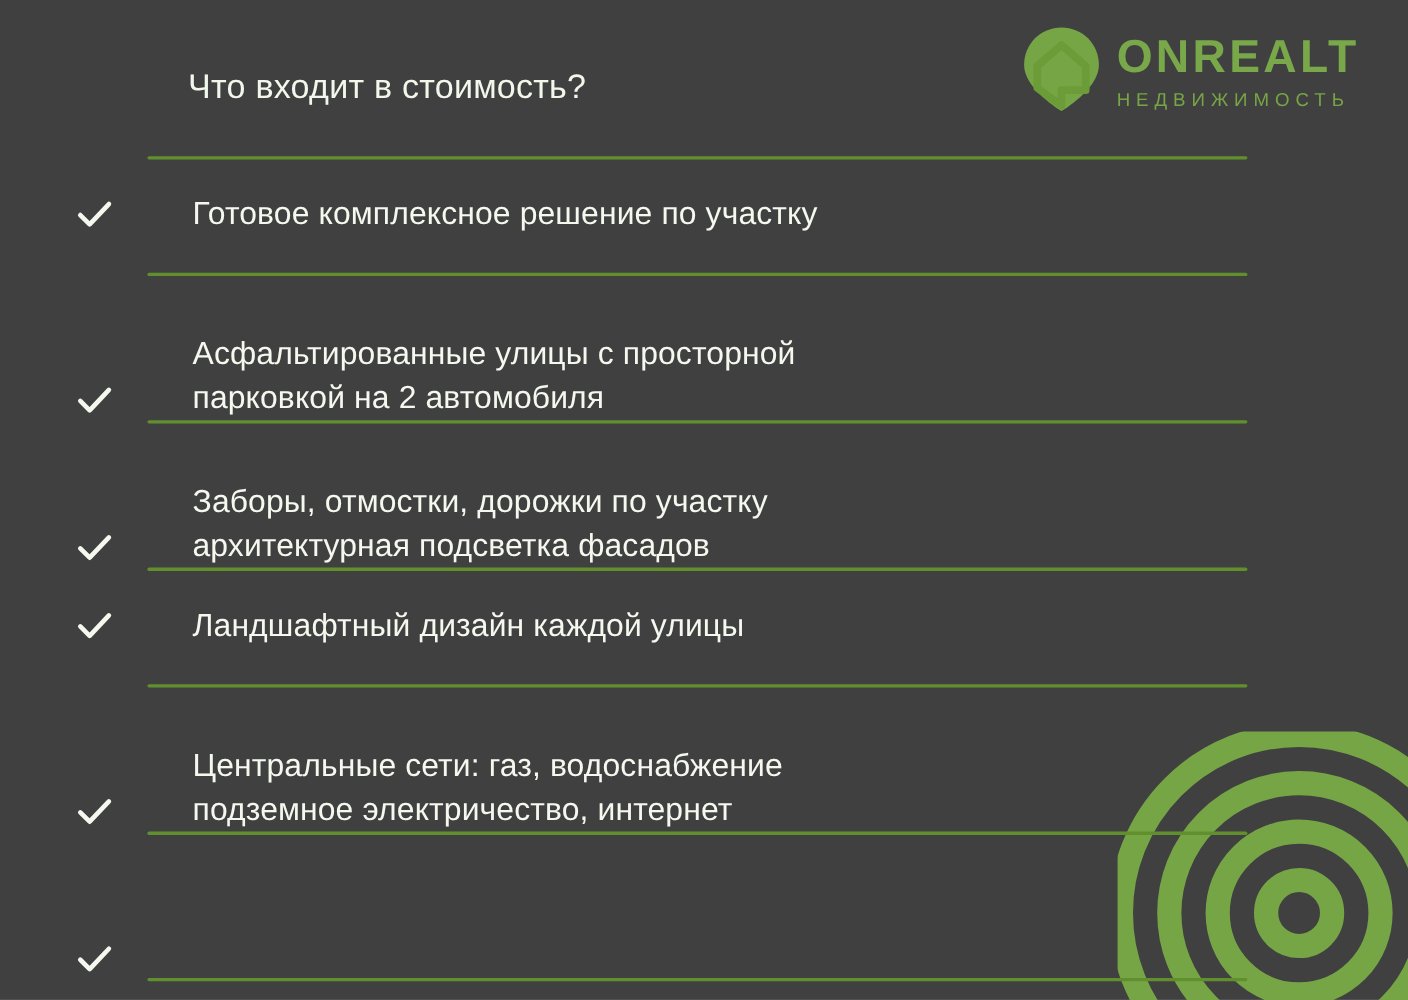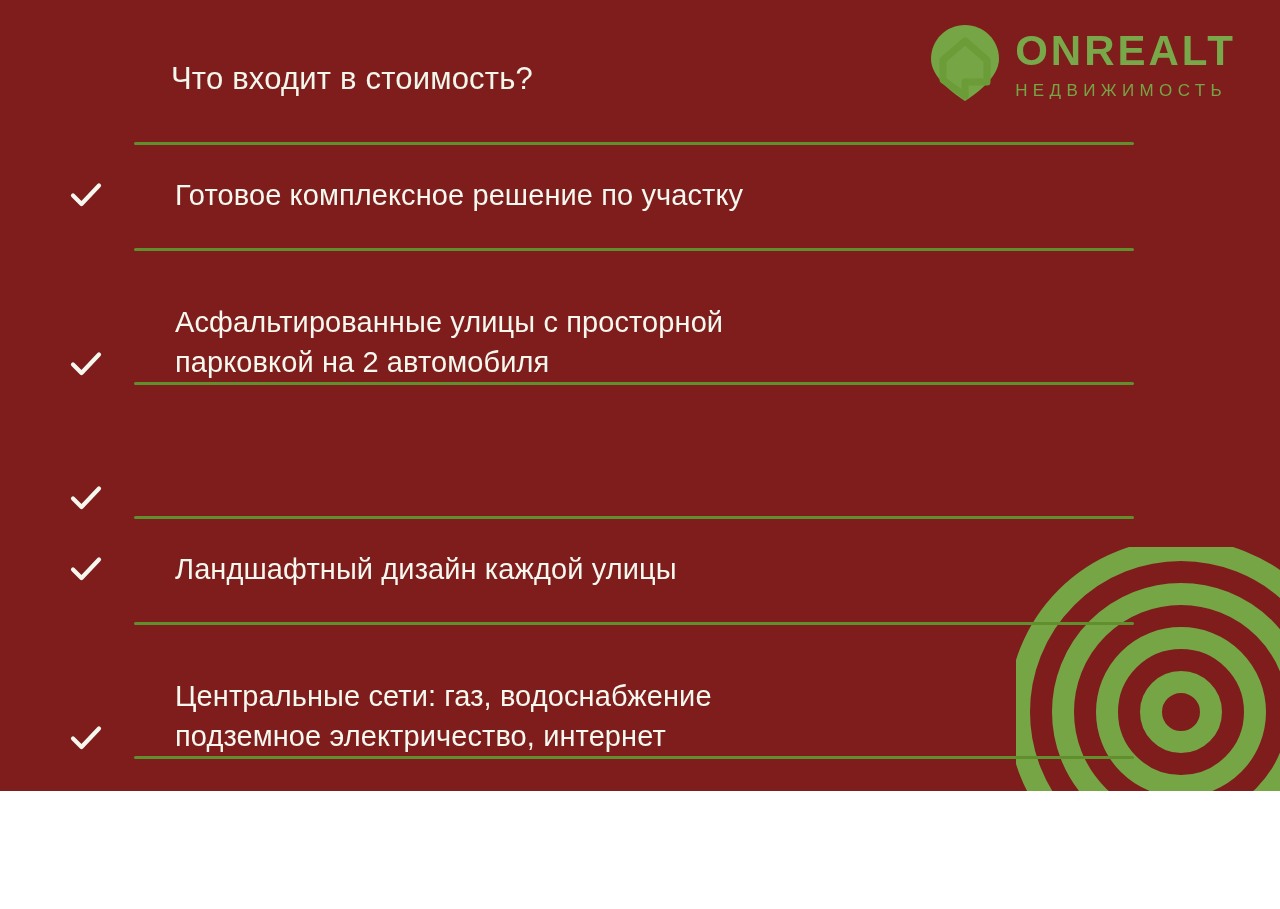--- a/index.html
+++ b/index.html
@@ -10,22 +10,22 @@
   body {
     width: 1280px;
     height: 909px;
     overflow: hidden;
     font-family: "Liberation Sans", "DejaVu Sans", sans-serif;
   }
 
   #card {
     position: relative;
     width: 1280px;
-    height: 791px;
-    background: #7f1d1d;
+    height: 909px;
+    background: #404040;
     overflow: hidden;
     box-sizing: border-box;
   }
 
   
   .wm-logo {
     position: absolute;
     top: 24px;
     right: 44px;
     display: flex;
@@ -192,20 +192,22 @@
           <path d="M5 18.5 L13.5 27 L31 8.5" fill="none" stroke="#f4f8ee" stroke-width="4.2" stroke-linecap="round" stroke-linejoin="round"></path>
         </svg>
         <div class="row-text">Асфальтированные улицы с просторной
 парковкой на 2 автомобиля</div>
       </li>
 
       <li class="row two-line">
         <svg class="check" viewBox="0 0 36 36" aria-hidden="true">
           <path d="M5 18.5 L13.5 27 L31 8.5" fill="none" stroke="#f4f8ee" stroke-width="4.2" stroke-linecap="round" stroke-linejoin="round"></path>
         </svg>
+        <div class="row-text">Заборы, отмостки, дорожки по участку
+архитектурная подсветка фасадов</div>
       </li>
 
       <li class="row">
         <svg class="check" viewBox="0 0 36 36" aria-hidden="true">
           <path d="M5 18.5 L13.5 27 L31 8.5" fill="none" stroke="#f4f8ee" stroke-width="4.2" stroke-linecap="round" stroke-linejoin="round"></path>
         </svg>
         <div class="row-text">Ландшафтный дизайн каждой улицы</div>
       </li>
 
       <li class="row two-line">

